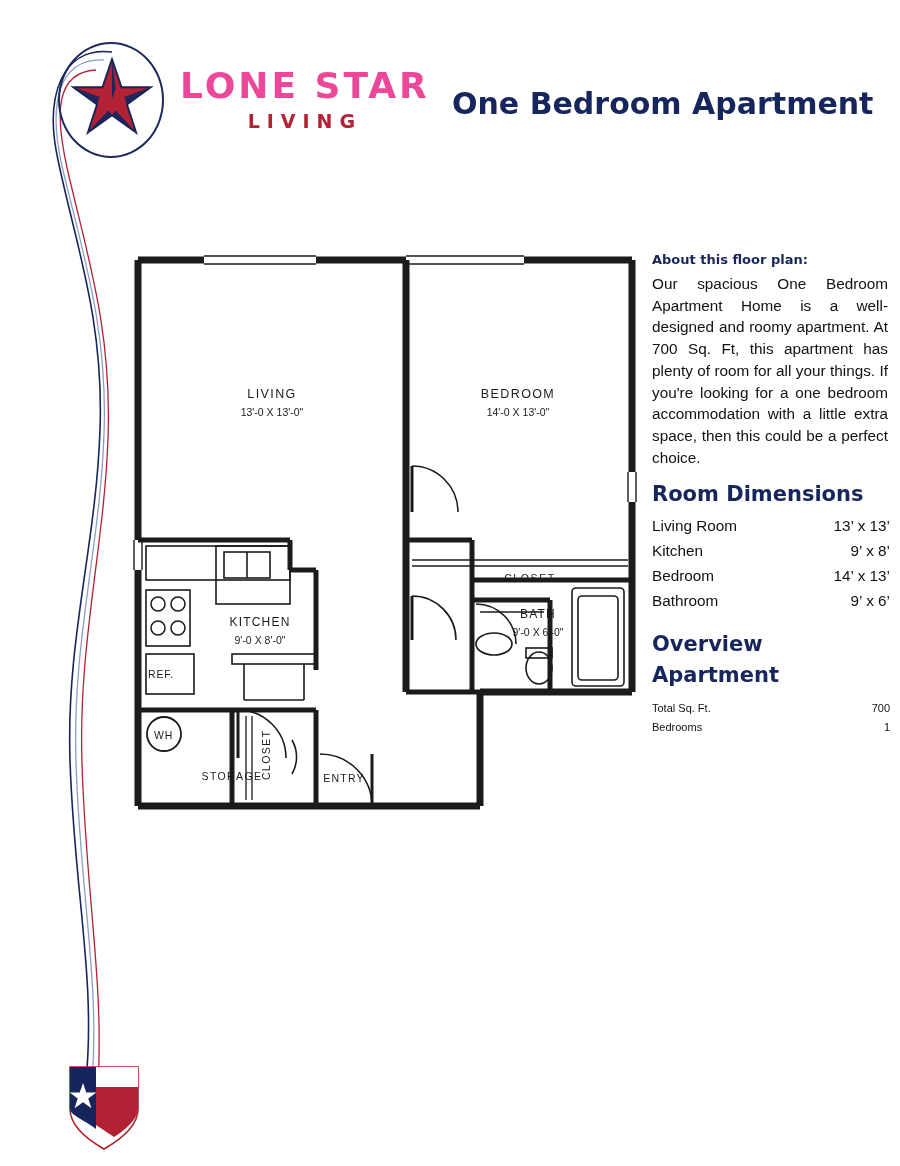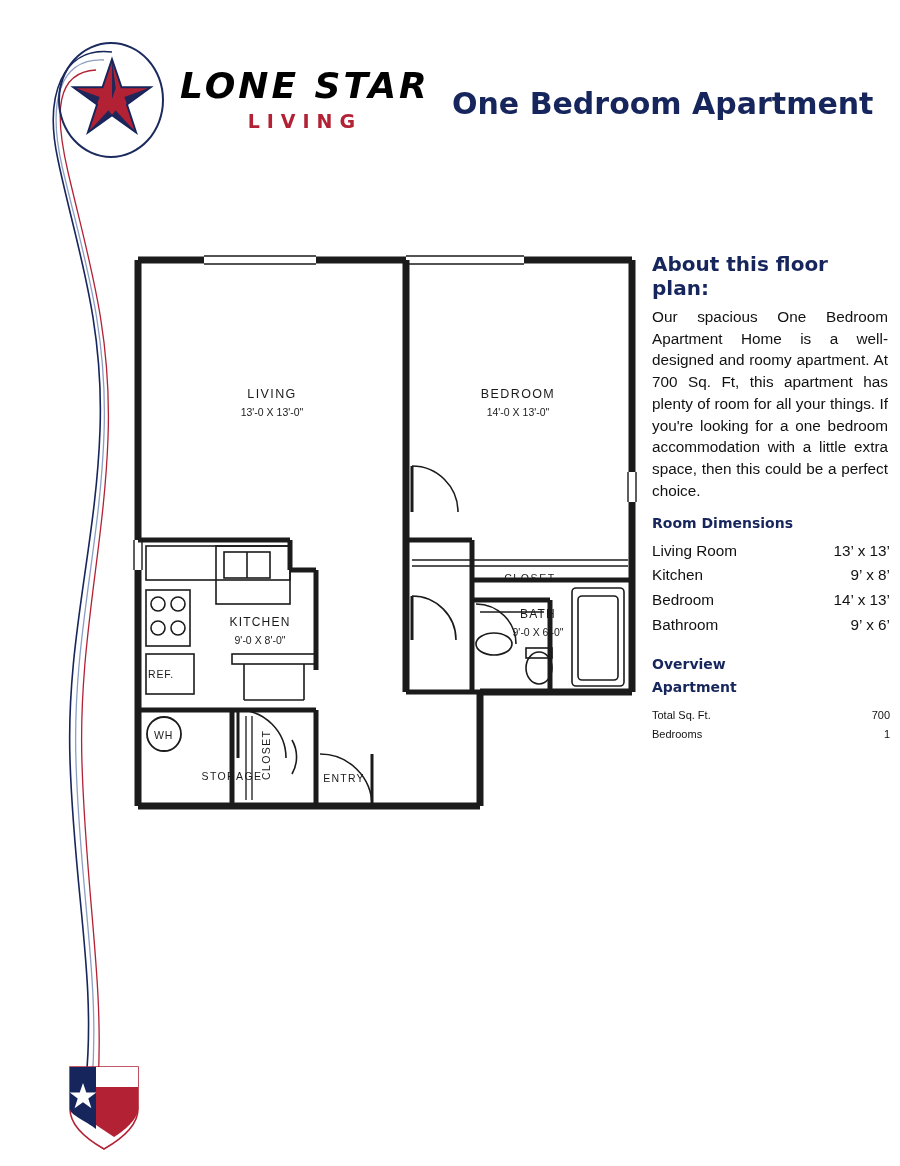--- a/index.html
+++ b/index.html
@@ -20,21 +20,21 @@
   .logo-oval {
     position: absolute; left: 6px; top: 4px; width: 106px; height: 116px;
     border: 2px solid #1a2a5e; border-radius: 50%;
   }
   .logo-star { position: absolute; left: 16px; top: 16px; width: 88px; height: 88px; }
 
   .brand { position: absolute; left: 180px; top: 68px; }
   .brand-main {
     font-family: "DejaVu Sans", sans-serif;
     font-weight: bold; font-size: 36px; letter-spacing: 3px;
-    color: #000000; line-height: 1; font-style: italic;
+    color: #ec4899; line-height: 1;
   }
   .brand-sub {
     font-family: "DejaVu Sans", sans-serif;
     font-weight: bold; font-size: 19px; letter-spacing: 7px;
     color: #b22234; text-align: center; margin-top: 6px;
   }
   .page-title {
     position: absolute; left: 452px; top: 86px;
     font-family: "DejaVu Sans", sans-serif;
     font-weight: bold; font-size: 30px; color: #16265c;
@@ -45,24 +45,24 @@
   .ribbon { position: absolute; left: 0; top: 0; width: 260px; height: 1166px; pointer-events: none; }
 
   
   .plan { position: absolute; left: 120px; top: 240px; width: 530px; height: 590px; }
 
   
   .rcol { position: absolute; left: 652px; top: 252px; width: 238px; }
 
   .sec-head {
     font-family: "DejaVu Sans", sans-serif;
-    font-weight: bold; font-size: 20px; color: #16265c;
+    font-weight: bold; font-size: 13px; color: #16265c;
     letter-spacing: 0px; margin: 0 0 6px 0;
   }
-  .sec-head.big { font-size: 14px; line-height: 1.22; }
+  .sec-head.big { font-size: 21px; line-height: 1.22; }
 
   .about-body {
     font-size: 15.3px; color: #111; line-height: 1.42;
     text-align: justify; text-align-last: left;
     margin: 0 2px 4px 0;
   }
 
   .rd-block { margin-top: 14px; }
   .rd-table { width: 100%; border-collapse: collapse; }
   .rd-table td { font-size: 15.3px; color: #111; padding: 1px 0; line-height: 1.5; }

